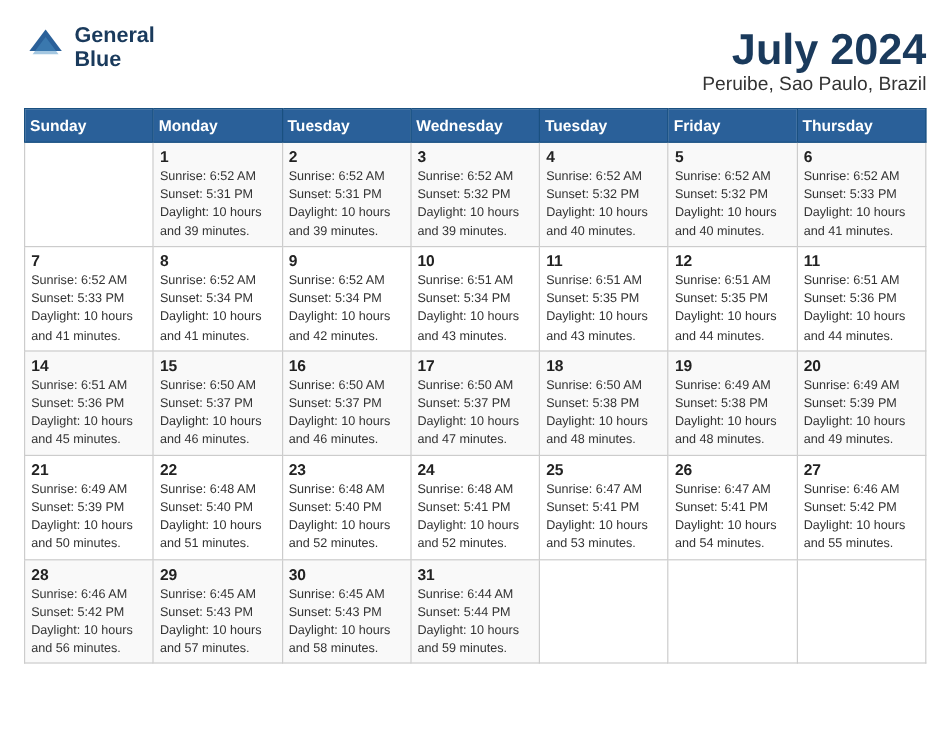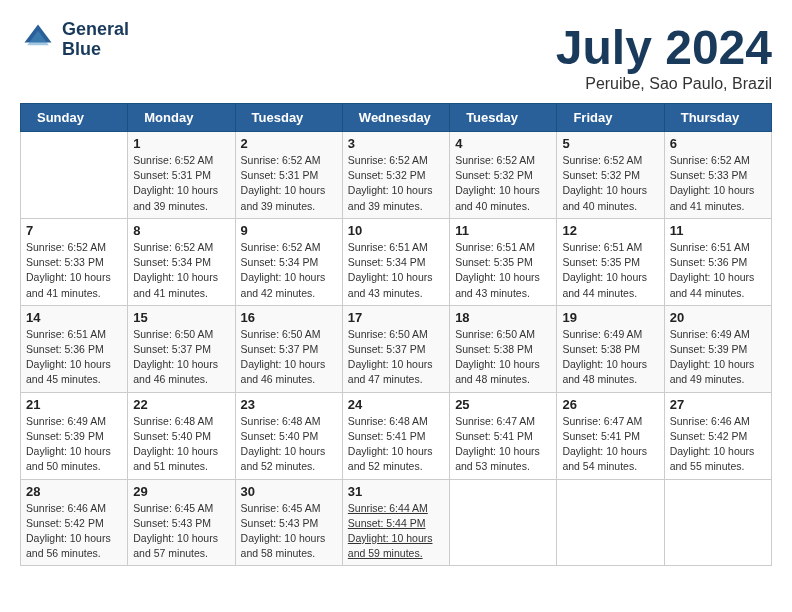--- a/index.html
+++ b/index.html
@@ -28,37 +28,37 @@
       line-height: 1.1;
     }
     .logo-icon {
       width: 36px;
       height: 36px;
     }
     .title-block {
       text-align: right;
     }
     .month-title {
-      font-size: 48px;
+      font-size: 36px;
       font-weight: bold;
       color: #1a3a5c;
     }
     .subtitle {
       font-size: 16px;
       color: #333;
     }
     table {
       width: 100%;
       border-collapse: collapse;
       font-size: 11px;
     }
     thead tr th {
       background-color: #2a6099;
       color: #fff;
-      padding: 6px 16px;
+      padding: 6px 4px;
       text-align: left;
       font-size: 13px;
       font-weight: bold;
       border: 1px solid #1a5080;
     }
     tbody tr td {
       border: 1px solid #ccc;
       padding: 4px 5px;
       vertical-align: top;
       width: 107px;
@@ -332,21 +332,21 @@
         </td>
         <td>
           <span class="day-number">30</span>
           <div class="day-info" style="white-space: pre-line;">Sunrise: 6:45 AM
 Sunset: 5:43 PM
 Daylight: 10 hours
 and 58 minutes.</div>
         </td>
         <td>
           <span class="day-number">31</span>
-          <div class="day-info" style="white-space: pre-line; text-decoration: underline;">Sunrise: 6:44 AM
+          <div class="day-info" style="white-space: pre-line;">Sunrise: 6:44 AM
 Sunset: 5:44 PM
 Daylight: 10 hours
 and 59 minutes.</div>
         </td>
         <td class="empty-cell"></td>
         <td class="empty-cell"></td>
         <td class="empty-cell"></td>
       </tr>
     </tbody>
 </table>

